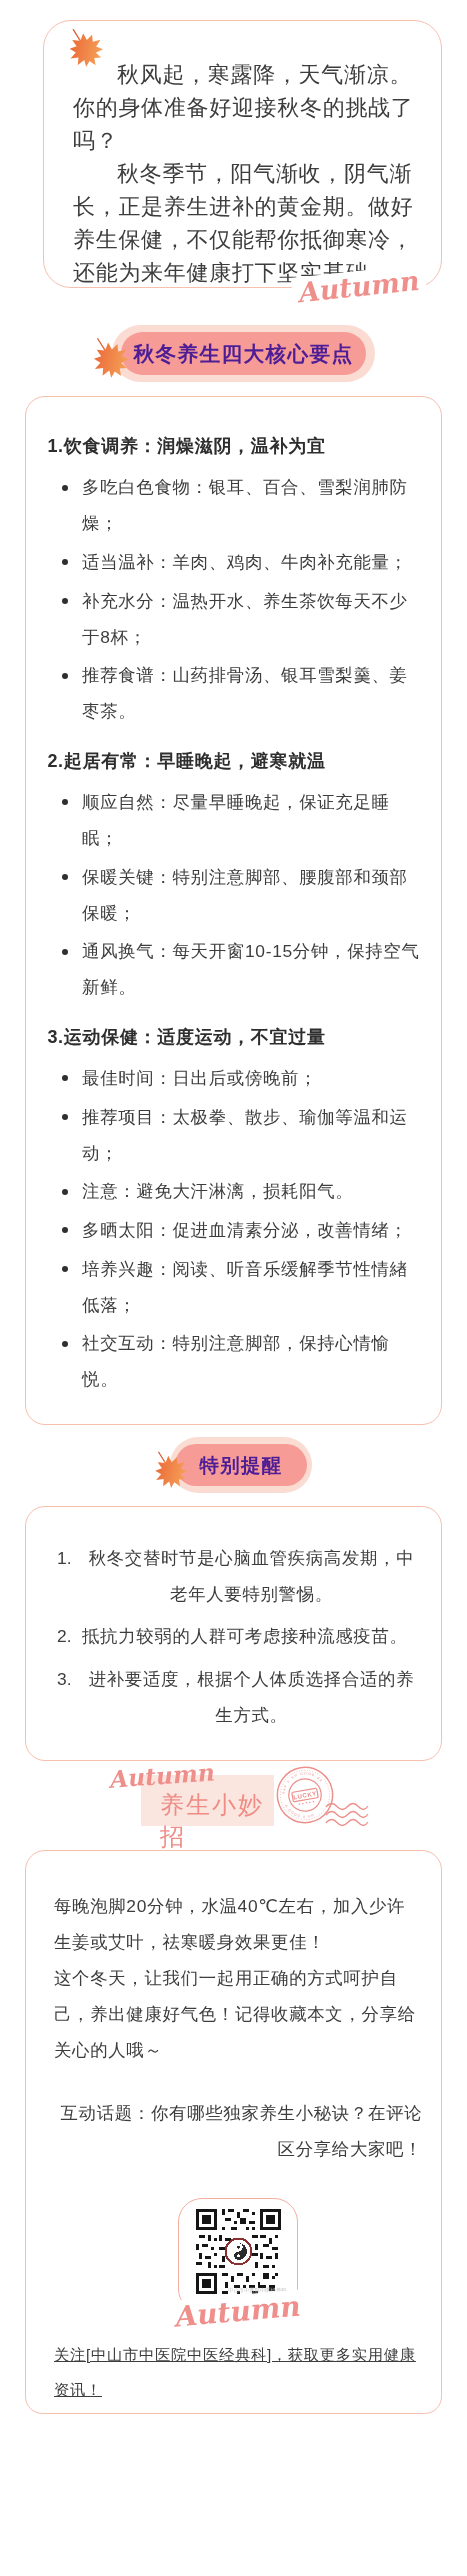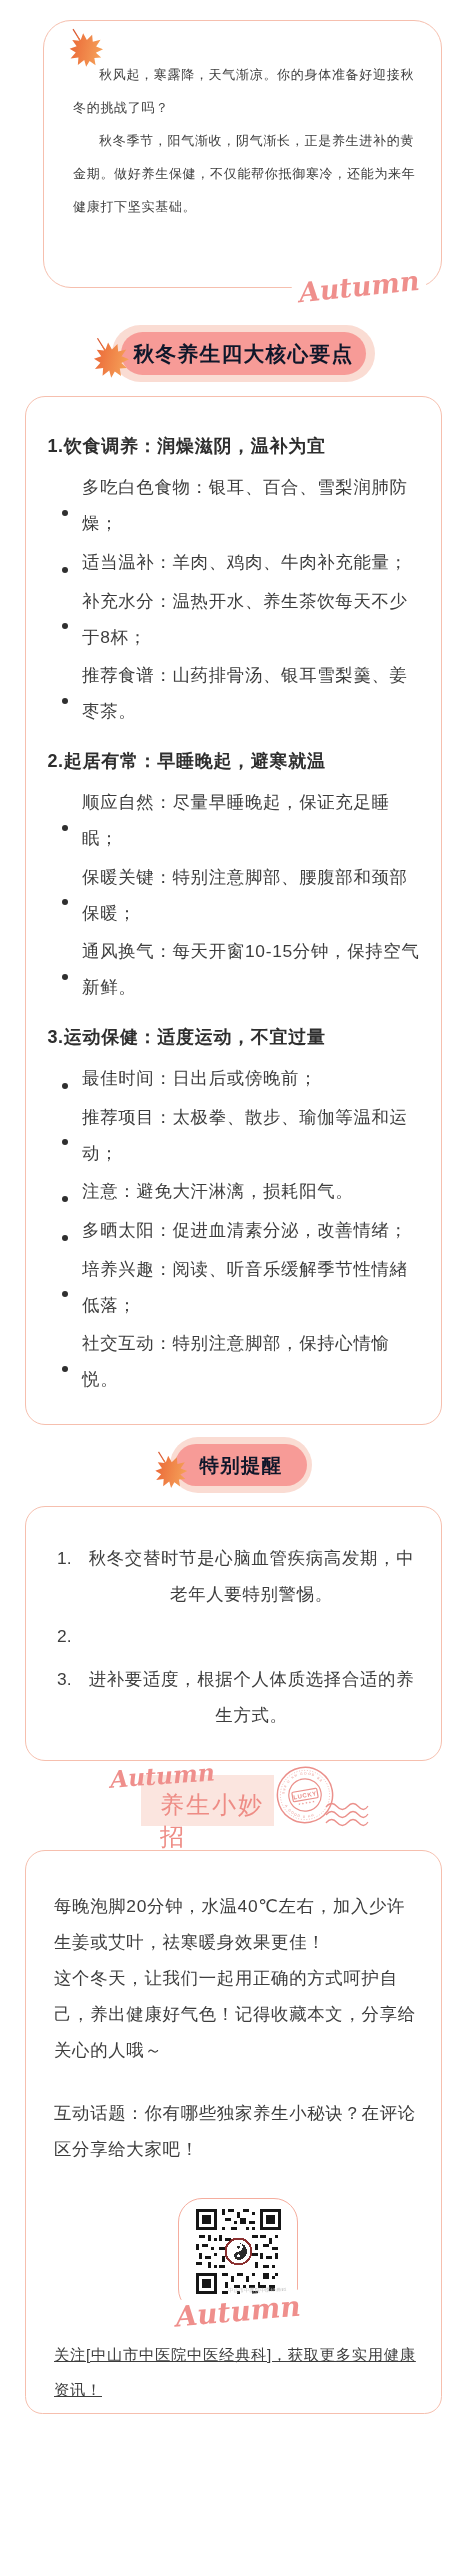--- a/index.html
+++ b/index.html
@@ -2,64 +2,64 @@
 <html style="font-size:10.7px"><head>
 <meta charset="utf-8">
 <style>
   html,body{margin:0;padding:0;background:#ffffff;}
   .page{position:relative;width:467px;height:2576px;overflow:hidden;background:#fff;
         font-family:"Liberation Sans","DejaVu Sans",sans-serif;color:#3d3d3d;}
   
   .card{border:1.3px solid #F6BFAE;background:#fff;box-sizing:border-box;}
   .card1{position:relative;margin:20px 25px 0 43px;height:268px;border-radius:28px;
          padding:37px 20px 0 29px;}
-  .card1 p{margin:0;font-size:13px;line-height:33px;letter-spacing:0.7px;text-indent:2em;}
+  .card1 p{margin:0;font-size:22px;line-height:33px;letter-spacing:0.7px;text-indent:2em;}
   .card2{margin:14px 25px 12px 25px;border-radius:20px;padding:31px 20px 24px 21.4px;}
   .card3{margin:12.7px 25px 0 25px;border-radius:20px;padding:33px 20px 20px 31px;}
   .card4{position:relative;margin:0 25px;height:564px;border-radius:20px 20px 17.4px 17.4px;
          padding:37px 18.7px 0 28px;}
   .card4 p{margin:0;font-size:17.4px;line-height:36px;letter-spacing:0.7px;}
   
   .sec-h{margin:13.3px 0 5.3px 0;font-size:18px;line-height:36px;font-weight:bold;color:#2e2e2e;letter-spacing:0.7px;}
   .sec-h.first{margin-top:0;}
-  .bullet{display:flex;margin:0 0 2.7px 0;align-items:center;}
+  .bullet{display:flex;margin:0 0 2.7px 0;}
   .dot{flex:none;width:6px;height:6px;border-radius:50%;background:#2f2f2f;margin:15.3px 14px 0 14.7px;}
   .btxt{font-size:17.4px;line-height:36px;letter-spacing:0.7px;}
   .num-item{display:flex;margin:0 0 6.7px 0;}
   .num{flex:none;width:25px;font-size:17.4px;line-height:36px;}
   .ntxt{font-size:17.4px;line-height:36px;letter-spacing:0.7px;text-align:center;}
   
   .banner{position:relative;}
   .banner1{margin-top:37px;height:57px;}
   .banner2{margin-top:10.7px;height:56px;}
   .pill-outer{position:absolute;background:#FADCD3;border-radius:667px;box-sizing:border-box;}
   .banner1 .pill-outer{left:112px;top:0;width:263px;height:57px;padding:7.3px 8.7px;}
   .banner2 .pill-outer{left:170px;top:0;width:142px;height:56px;padding:6.7px 5.3px;}
   .pill-inner{height:100%;background:#F79B97;border-radius:667px;display:flex;align-items:center;justify-content:center;
-              color:#0f172a;font-weight:bold;}
+              color:#4c1d95;font-weight:bold;}
   .banner1 .pill-inner{font-size:20.7px;letter-spacing:1.3px;}
   .banner2 .pill-inner{font-size:19.4px;letter-spacing:1.3px;}
   
   .leaf{position:absolute;transform:rotate(148deg);}
   .leaf1{left:20px;top:4px;width:41px;height:45px;}
   .leaf2{left:88px;top:9.3px;width:43px;height:47px;}
   .leaf3{left:-20px;top:10.7px;width:39px;height:43px;}
   
   .script{font-family:"DejaVu Serif","Liberation Serif",serif;font-style:italic;font-weight:bold;color:#EF8F8C;}
   .script-card1{position:absolute;right:14.7px;bottom:-14.7px;font-size:27px;background:#fff;padding:0 6.7px;
                 transform:rotate(-6deg);}
   
   .divider{position:relative;height:89px;}
   .tip-rect{position:absolute;left:141px;top:14.7px;width:133px;height:51px;background:#FBE5DF;}
   .tip-label{position:absolute;left:160px;top:28px;width:115px;font-size:24px;letter-spacing:2px;color:#EE8C85;}
   .script-div{position:absolute;left:110px;top:1.3px;font-size:23.4px;transform:rotate(-4deg);}
   .stamp{position:absolute;left:275px;top:4px;width:60px;height:60px;transform:rotate(-10deg);}
   .waves{position:absolute;left:325px;top:40px;width:44px;height:27px;}
   
-  .topic{margin-top:27px !important;}
+  .topic{margin-top:27px !important;text-align:right;}
   .qr-frame{position:relative;width:120px;height:115px;margin:31px auto 0;border:1.3px solid #F5AD9E;
             border-radius:24px;box-sizing:border-box;text-align:center;}
   .qr-frame svg.qr{margin-top:10.7px;}
   .qr-caption{position:absolute;right:10.7px;bottom:17.4px;font-size:5.3px;color:#bdbdbd;letter-spacing:0;}
   .script-qr{position:absolute;left:50%;bottom:-16px;transform:translateX(-50%) rotate(-5deg);
              font-size:28px;background:#fff;padding:0 4px;white-space:nowrap;}
   .footer-p{margin-top:24px !important;font-size:15.3px !important;line-height:35px !important;text-decoration:underline;}
   .hidden-defs{position:absolute;width:0;height:0;overflow:hidden;}
 </style>
 </head>
@@ -169,20 +169,21 @@
     </div>
   </div>
 
   <section class="card card3">
     <div class="num-item">
       <span class="num">1.</span>
       <span class="ntxt">秋冬交替时节是心脑血管疾病高发期，中老年人要特别警惕。</span>
     </div>
     <div class="num-item">
       <span class="num">2.</span>
+      <span class="ntxt">抵抗力较弱的人群可考虑接种流感疫苗。</span>
     </div>
     <div class="num-item">
       <span class="num">3.</span>
       <span class="ntxt">进补要适度，根据个人体质选择合适的养生方式。</span>
     </div>
   </section>
 
   <div class="divider">
     <div class="tip-rect"></div>
     <span class="script script-div">Autumn</span>

